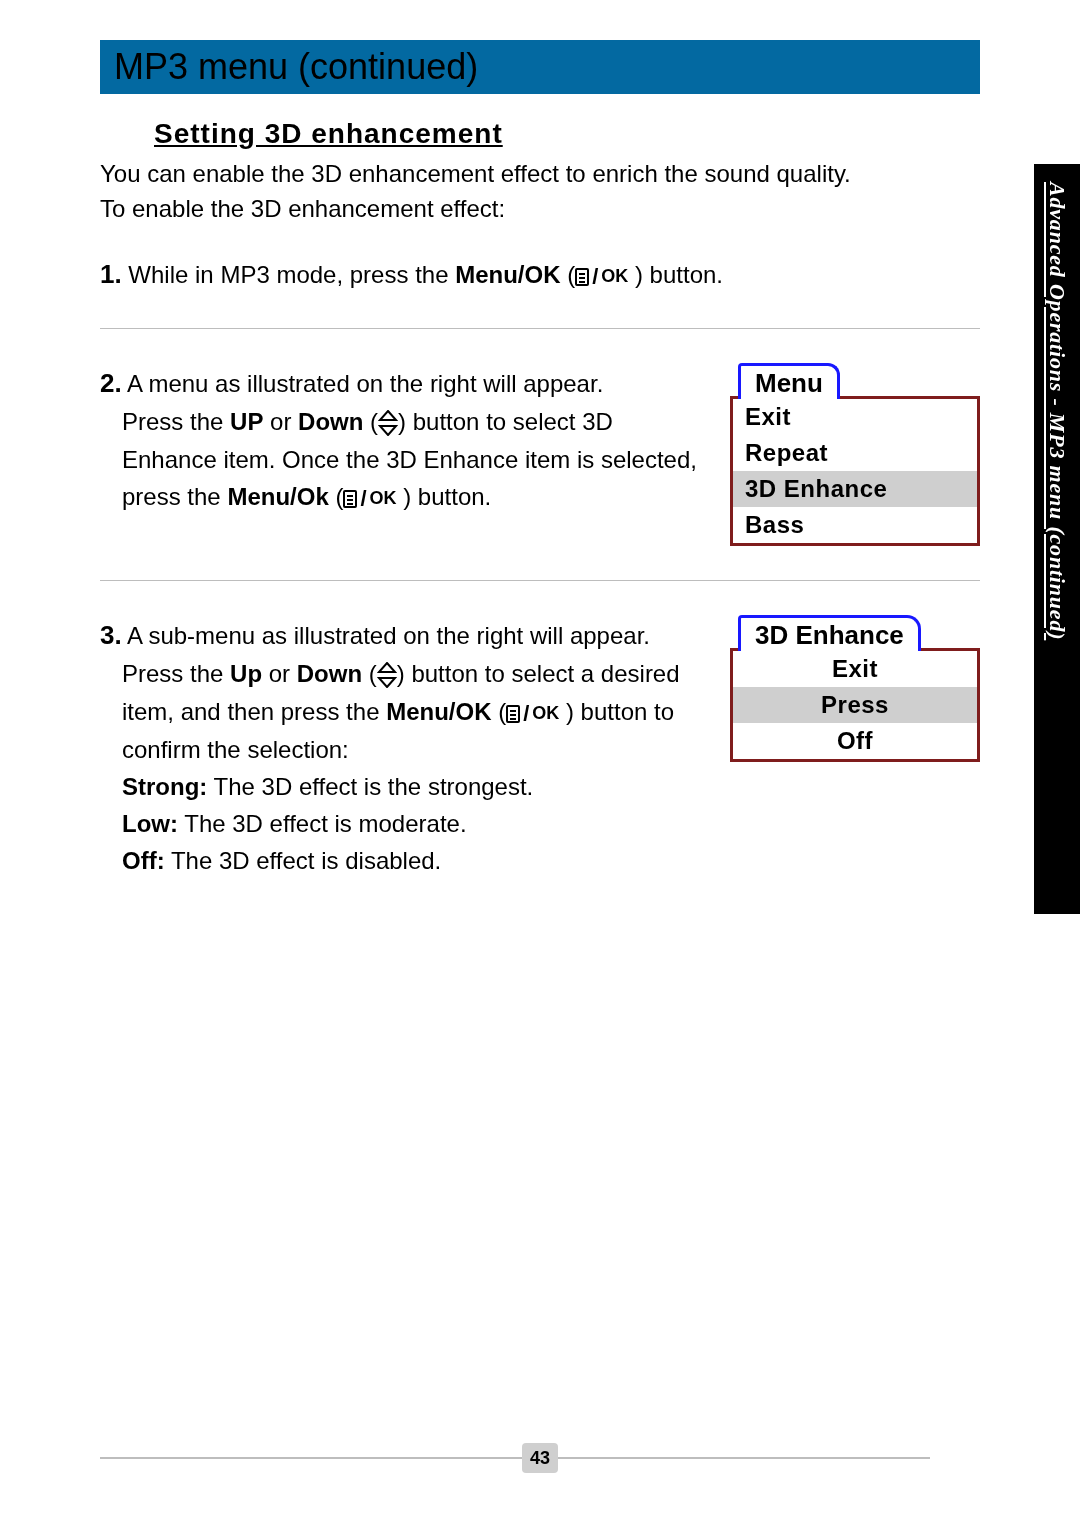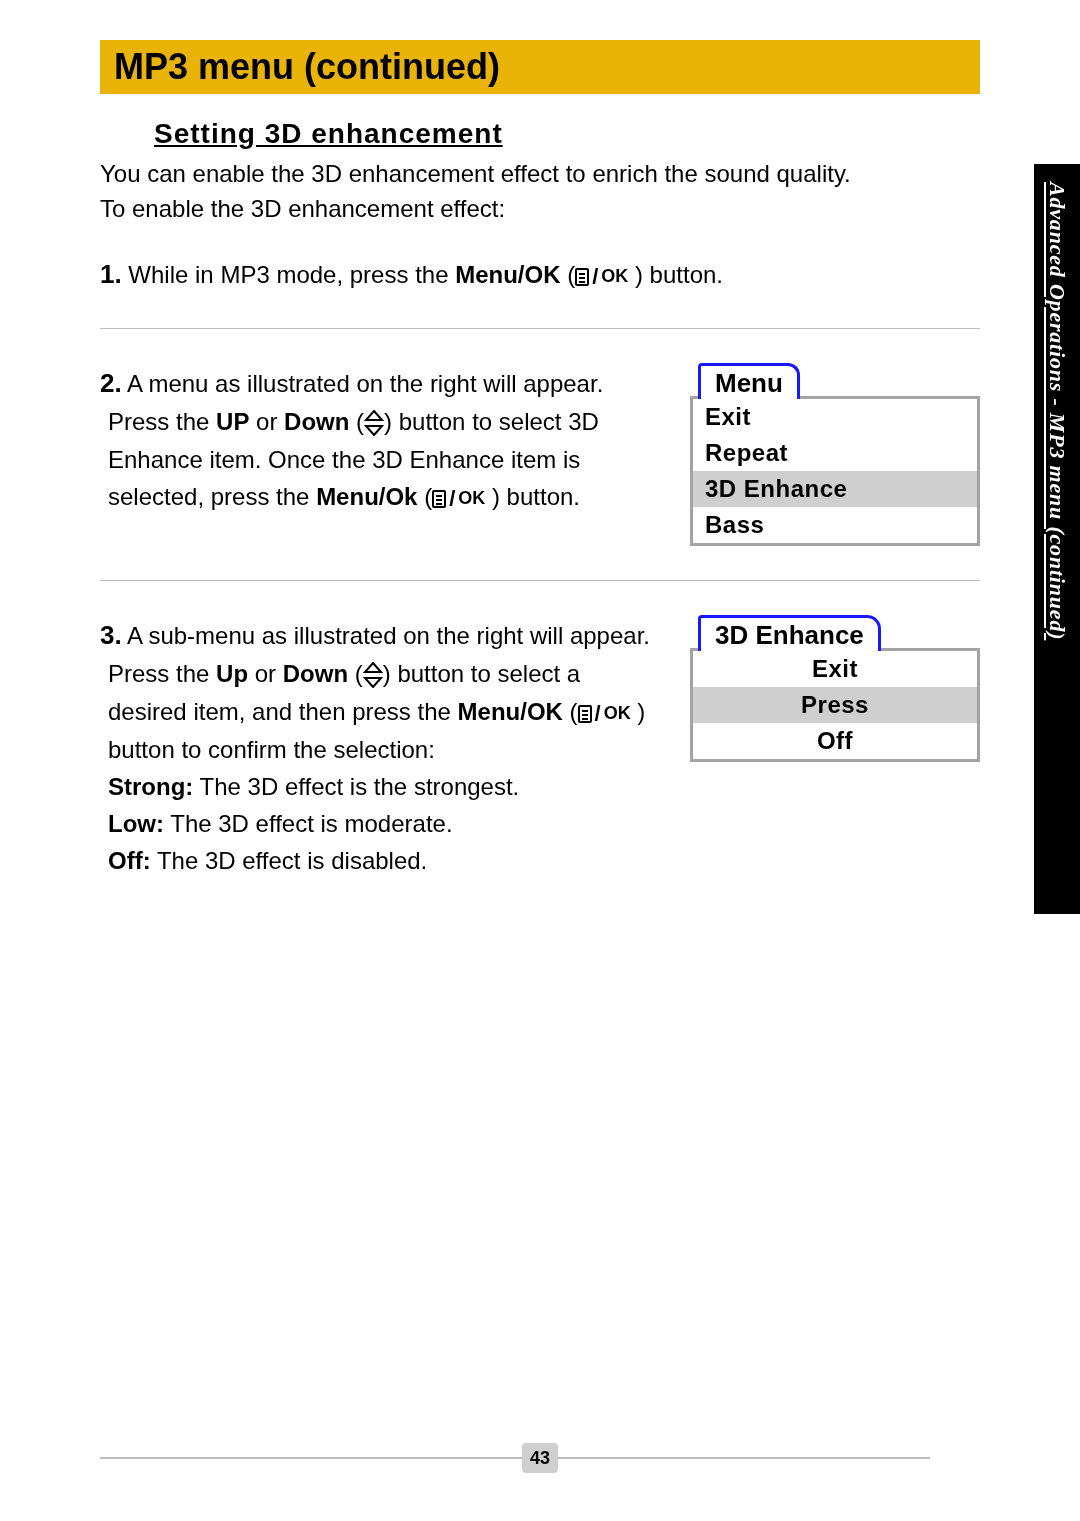--- a/index.html
+++ b/index.html
@@ -13,24 +13,24 @@
     position: relative;
   }
   .page {
     position: relative;
     width: 1080px;
     height: 1521px;
     padding: 40px 100px 40px 100px;
   }
   .header-band {
     width: 100%;
-    background: #eab308;
+    background: #0369a1;
     padding: 6px 14px;
     font-size: 36px;
-    font-weight: bold;
+    font-weight: normal;
   }
   .section-title {
     font-size: 28px;
     font-weight: bold;
     text-decoration: underline;
     letter-spacing: 1px;
     margin: 24px 0 8px 54px;
   }
   .body-text {
     font-size: 24px;
@@ -93,24 +93,24 @@
     font-weight: bold;
     border-top-left-radius: 4px;
     border-top-right-radius: 12px;
     background: #fff;
     position: relative;
     z-index: 2;
     margin-left: 8px;
   }
   .tab.wide { border-top-right-radius: 14px; }
   .menu-box {
-    border: 3px solid #a3a3a3;
+    border: 3px solid #7f1d1d;
     margin-top: -3px;
     background: #fff;
-    width: 290px;
+    width: 250px;
   }
   .menu-item {
     font-size: 24px;
     font-weight: bold;
     padding: 4px 12px;
     letter-spacing: 0.5px;
   }
   .menu-item.sel { background: #cfcfcf; }
   .center-items .menu-item { text-align: center; }
   
@@ -151,21 +151,21 @@
     font-weight: bold;
     line-height: 30px;
   }
   .footer-line {
     position: absolute;
     left: 100px;
     right: 150px;
     bottom: 62px;
     border-top: 2px solid #bdbdbd;
   }
-  .indent { margin-left: 8px; display: block; }
+  .indent { margin-left: 22px; display: block; }
   b { font-weight: bold; }
 </style>
 </head>
 <body>
 
 <div class="page">
 
   <div class="header-band">MP3 menu (continued)</div>
 
   <div class="section-title">Setting 3D enhancement</div>

